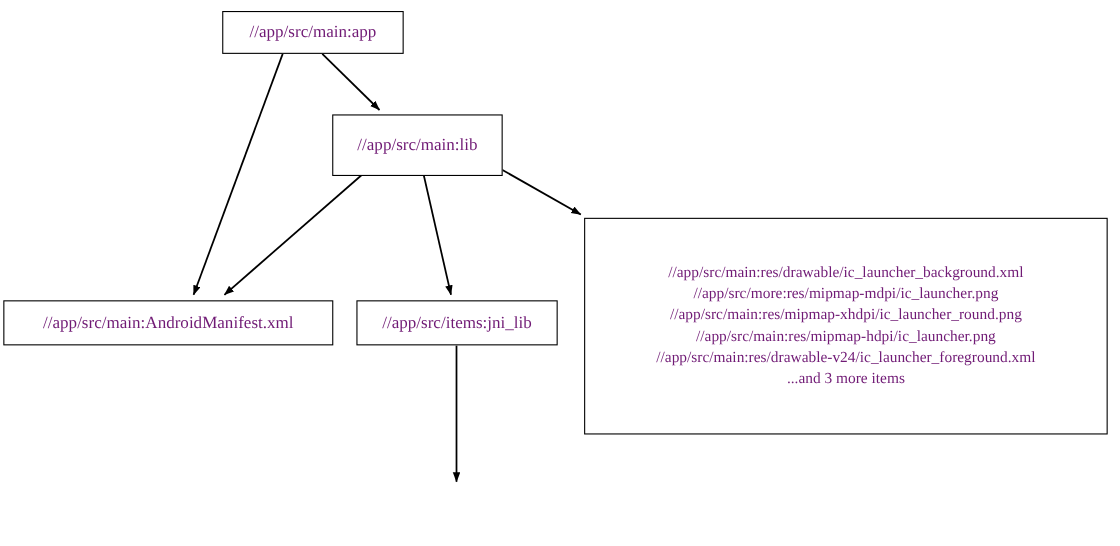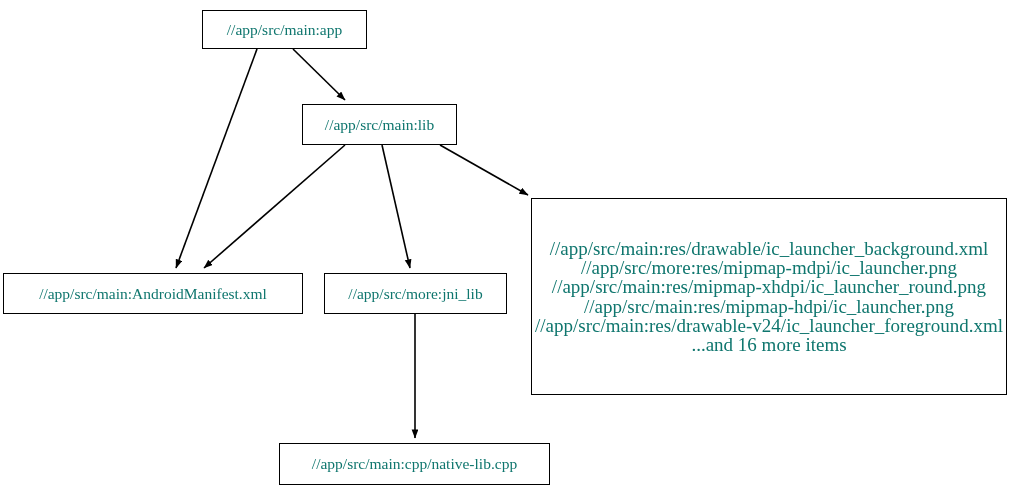--- a/index.html
+++ b/index.html
@@ -25,48 +25,48 @@
   }
   .node {
     position: absolute;
     box-sizing: border-box;
     border: 1px solid #000000;
     background: #ffffff;
     display: flex;
     align-items: center;
     justify-content: center;
     text-align: center;
-    color: #0f766e;
+    color: #701a75;
     font-size: 15.5px;
     line-height: 1.0;
     white-space: nowrap;
   }
   .node-label {
     display: block;
     padding: 0 2px;
   }
   
   .node.block {
     align-items: center;
     white-space: normal;
   }
   .node.block .node-lines {
     display: block;
     width: 100%;
-    font-size: 19px;
+    font-size: 14px;
     line-height: 19.3px;
   }
   .node.block .node-lines .ln {
     display: block;
     white-space: nowrap;
   }
 
   
   #node-app          { left: 202px; top: 10px;  width: 165px; height: 39px; }
-  #node-lib          { left: 302px; top: 104px; width: 155px; height: 41px; }
+  #node-lib          { left: 302px; top: 104px; width: 155px; height: 56px; }
   #node-manifest     { left: 3px;   top: 273px; width: 300px; height: 41px; align-items: center; }
   #node-jnilib       { left: 324px; top: 273px; width: 183px; height: 41px; }
   #node-res          { left: 531px; top: 198px; width: 476px; height: 197px; }
   #node-nativelib    { left: 279px; top: 443px; width: 271px; height: 42px; }
 </style>
 </head>
 <body>
 
 <div id="canvas">
 
@@ -96,31 +96,28 @@
 
   <div class="node" id="node-lib">
     <span class="node-label">//app/src/main:lib</span>
   </div>
 
   <div class="node" id="node-manifest">
     <span class="node-label">//app/src/main:AndroidManifest.xml</span>
   </div>
 
   <div class="node" id="node-jnilib">
-    <span class="node-label">//app/src/more:jni_lib</span>
+    <span class="node-label">//app/src/items:jni_lib</span>
   </div>
 
   <div class="node block" id="node-res">
     <span class="node-lines" id="res-lines">
         <span class="ln">//app/src/main:res/drawable/ic_launcher_background.xml</span>
         <span class="ln">//app/src/more:res/mipmap-mdpi/ic_launcher.png</span>
         <span class="ln">//app/src/main:res/mipmap-xhdpi/ic_launcher_round.png</span>
         <span class="ln">//app/src/main:res/mipmap-hdpi/ic_launcher.png</span>
         <span class="ln">//app/src/main:res/drawable-v24/ic_launcher_foreground.xml</span>
-        <span class="ln">...and 16 more items</span>
+        <span class="ln">...and 3 more items</span>
       </span>
   </div>
 
-  <div class="node" id="node-nativelib">
-    <span class="node-label">//app/src/main:cpp/native-lib.cpp</span>
-  </div>
 
 </div>
 
 </body></html>

